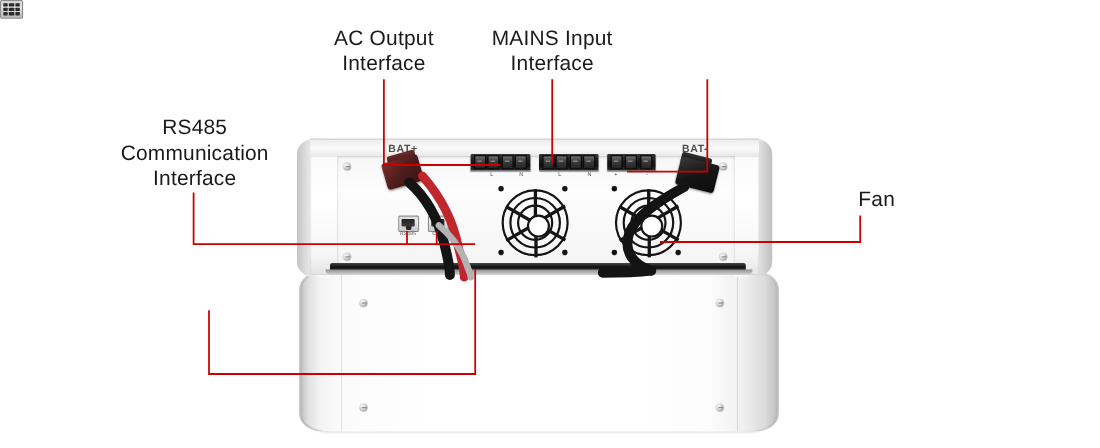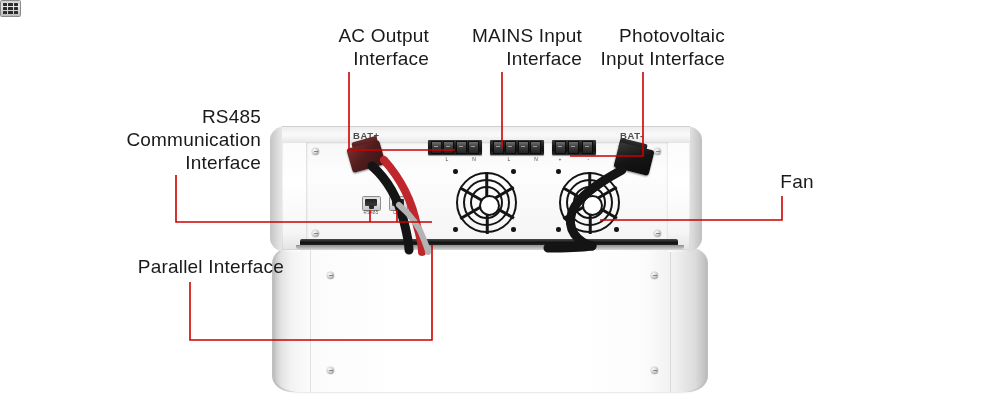--- a/index.html
+++ b/index.html
@@ -18,21 +18,21 @@
   
   .callout{
     position:absolute;
     color:#1a1a1a;
     font-size:19px;
     line-height:23px;
     letter-spacing:.2px;
     white-space:pre-line;
     font-family:"Liberation Sans", sans-serif;
   }
-  .callout.center{text-align:right;}
+  .callout.center{text-align:center;}
   .callout.left{text-align:center;}
 
   
   #leaders{position:absolute;left:0;top:0;width:1000px;height:407px;}
 
   
   .layer{position:absolute;}
 
   
   #battery{
@@ -370,24 +370,21 @@
       <path d="M782 196 L782 220 L600 220"></path>
     </g>
   </svg>
 
   <div class="callout center" style="left:269px;top:24px;width:160px;">AC Output
 Interface</div>
 
   <div class="callout center" style="left:422px;top:24px;width:160px;">MAINS Input
 Interface</div>
 
-  <div class="callout center" style="left:563px;top:24px;width:162px;">Photovoltaic
-Input Interface</div>
 
   <div class="callout center" style="left:93px;top:105px;width:168px;">RS485
 Communication
 Interface</div>
 
-  <div class="callout center" style="left:104px;top:255px;width:180px;">Parallel Interface</div>
 
   <div class="callout left" style="left:762px;top:170px;width:70px;">Fan</div>
 
 </div>
 
 </body></html>

